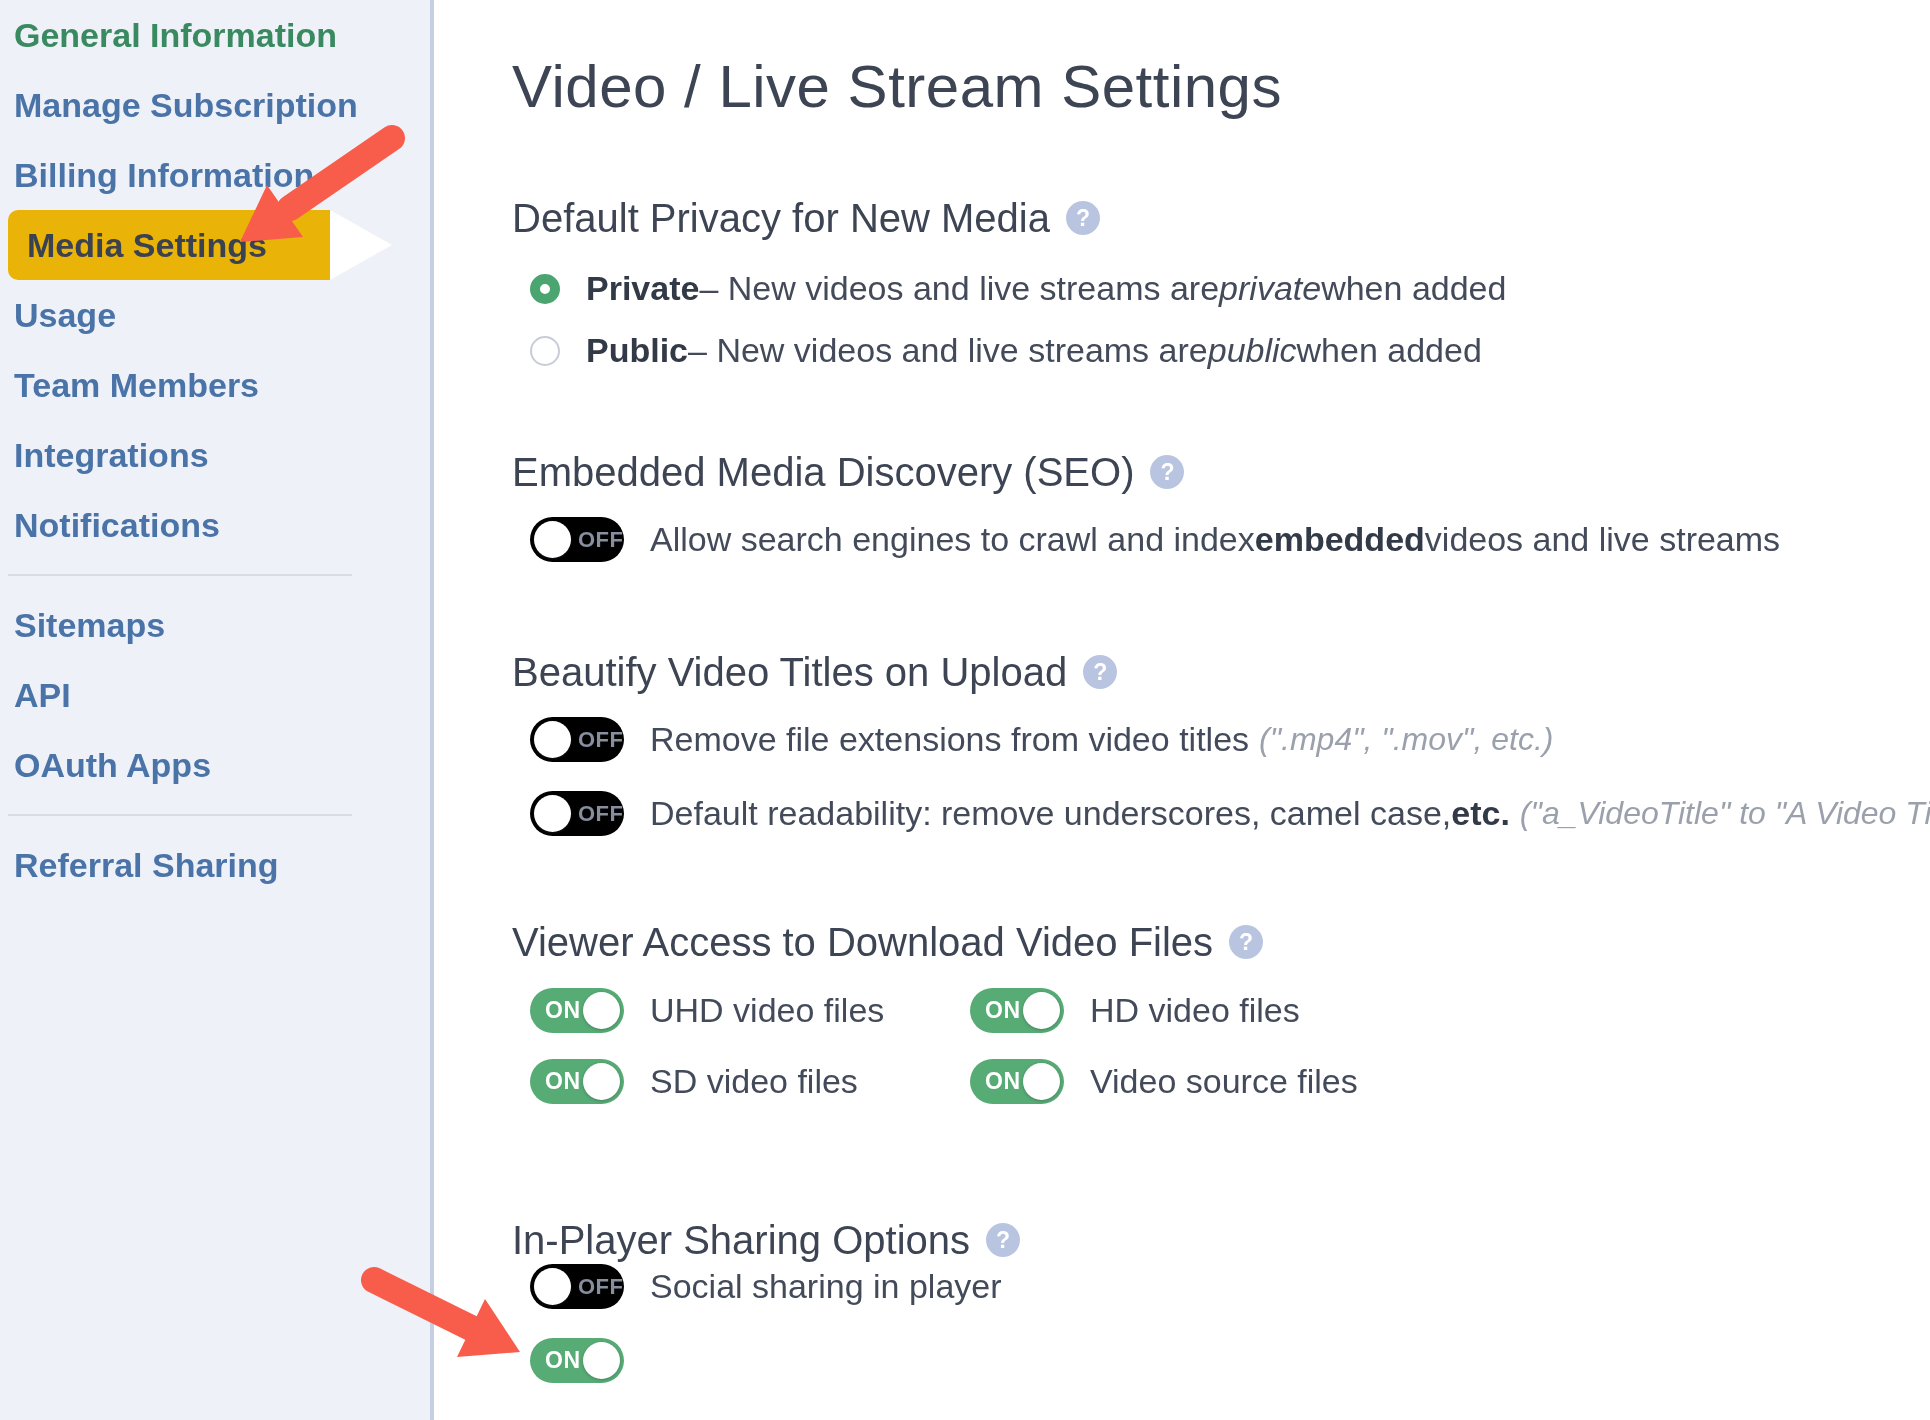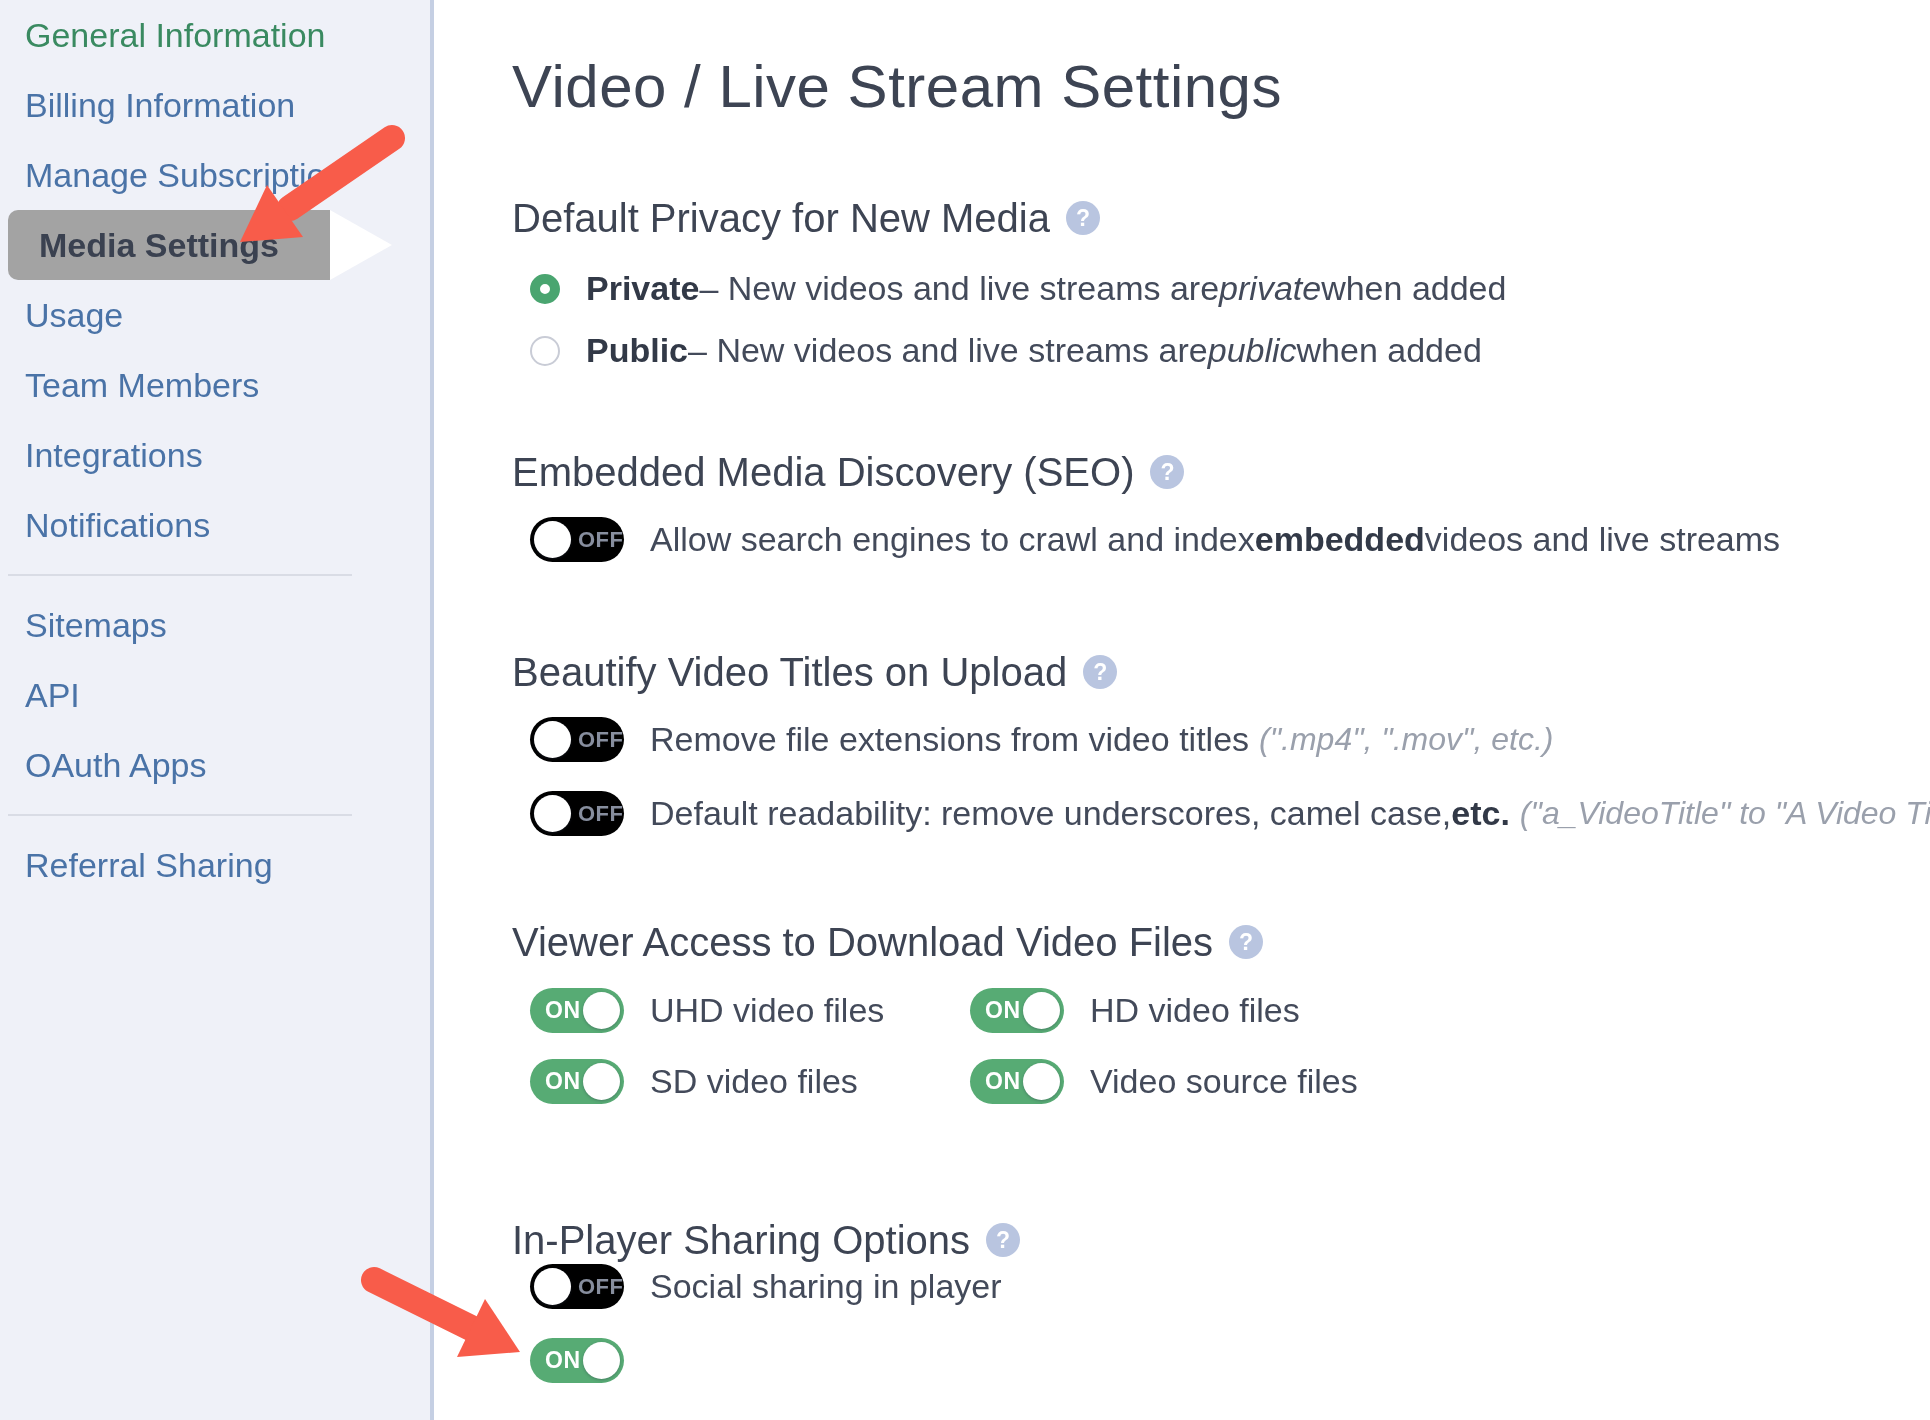--- a/index.html
+++ b/index.html
@@ -9,27 +9,27 @@
     display:flex;
     background:#eff1f8;
   }
   
   .sidebar {
     width:430px; flex:0 0 430px; background:#eff1f8; padding-top:0;
     position:relative; z-index:1;
   }
   .side-item {
     height:70px; display:flex; align-items:center;
-    padding-left:25px; font-size:34px; color:#4a73a7;
-    text-decoration:none; cursor:pointer; white-space:nowrap;
+    padding-left:14px; font-size:34px; color:#4a73a7;
+    text-decoration:none; cursor:pointer; white-space:nowrap;font-weight:bold;
   }
   .side-item.green { color:#3a8a61; }
   .side-item.active {
-    position:relative; background:#a3a3a3; color:#3a4150; font-weight:600;
-    margin-left:8px; padding-left:31px; width:322px; border-radius:10px 0 0 10px;
+    position:relative; background:#eab308; color:#3a4150; font-weight:600;
+    margin-left:8px; padding-left:19px; width:322px; border-radius:10px 0 0 10px;
   }
   .side-item.active::after {
     content:""; position:absolute; left:100%; top:0; width:0; height:0;
     border-top:35px solid transparent; border-bottom:35px solid transparent;
     border-left:62px solid #ffffff;
   }
   .side-divider {
     border:none; border-top:2px solid #d9dce5;
     margin:14px 78px 14px 8px;
   }
@@ -109,22 +109,22 @@
   .arrows {
     position:absolute; left:0; top:0; width:1930px; height:1420px;
     pointer-events:none; z-index:10;
   }
 </style>
 </head>
 <body>
 
 <aside class="sidebar">
   <a class="side-item green">General Information</a>
+  <a class="side-item">Manage Subscription</a>
   <a class="side-item">Billing Information</a>
-  <a class="side-item">Manage Subscription</a>
   <a class="side-item active">Media Settings</a>
   <a class="side-item">Usage</a>
   <a class="side-item">Team Members</a>
   <a class="side-item">Integrations</a>
   <a class="side-item">Notifications</a>
   <hr class="side-divider">
   <a class="side-item">Sitemaps</a>
   <a class="side-item">API</a>
   <a class="side-item">OAuth Apps</a>
   <hr class="side-divider">

